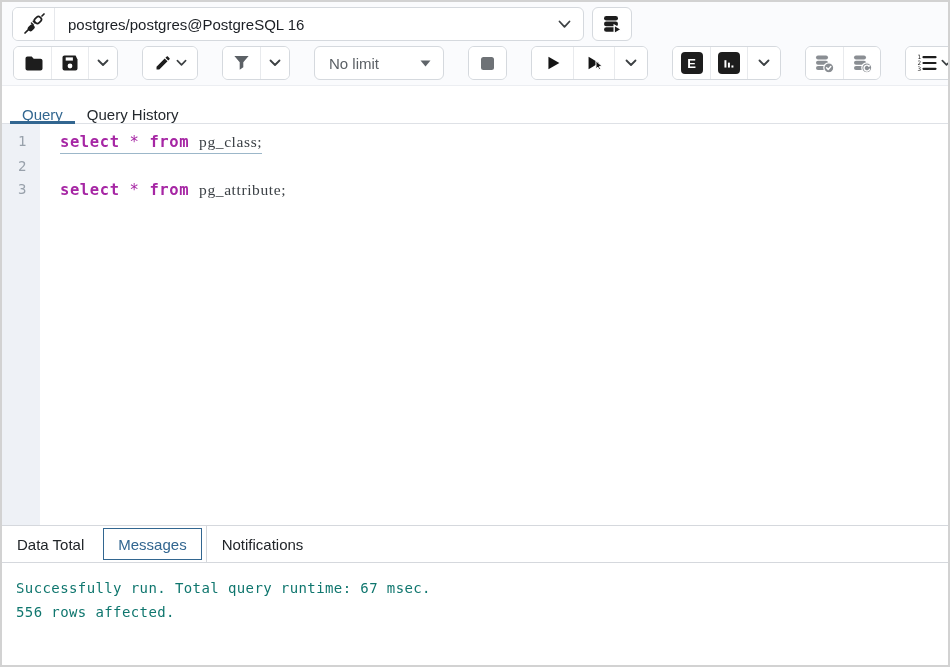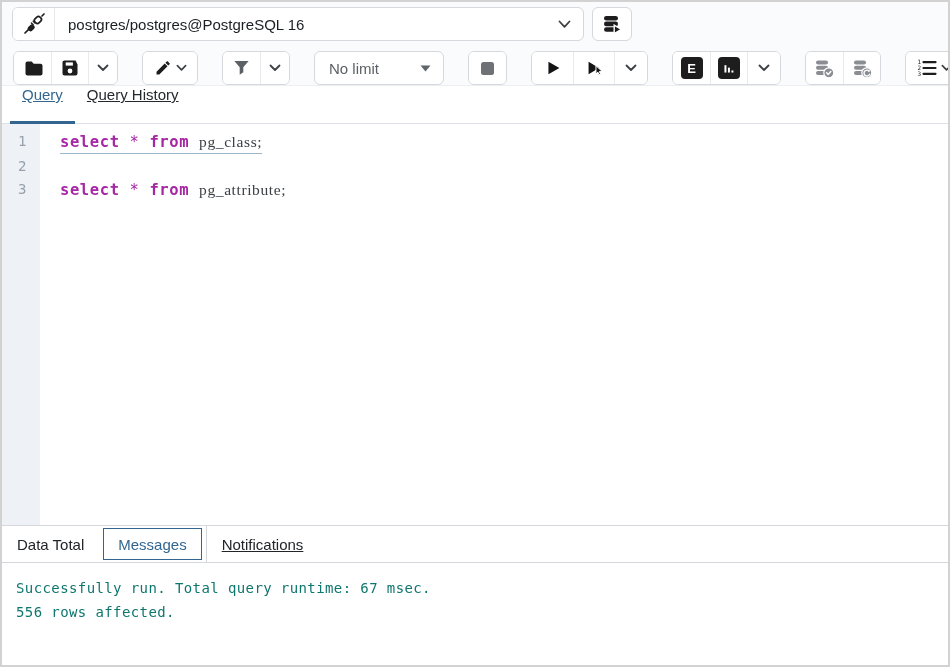--- a/index.html
+++ b/index.html
@@ -44,21 +44,21 @@
     display:flex; align-items:center; justify-content:center;
     background:#fff; border:1px solid #d5d9de; border-radius:6px;
     padding:0; cursor:pointer;
   }
 
   
   .toolbar {
     height:40px; flex:none;
     background:#fafbfd;
     border-bottom:1px solid #eceef2;
-    display:flex; align-items:flex-end;
+    display:flex; align-items:flex-start;
     padding:0 11px; gap:24px;
   }
   .tgroup {
     display:flex; align-items:stretch; height:34px;
     background:#fff; border:1px solid #d5d9de; border-radius:6px;
     overflow:hidden; flex:none;
   }
   .tbtn {
     display:flex; align-items:center; justify-content:center;
     background:#fff; border:none; padding:0; cursor:pointer;
@@ -87,22 +87,22 @@
     font-weight:bold; font-size:15px;
   }
 
   
   .tabrow {
     height:38px; flex:none; background:#fff;
     border-bottom:1px solid #dee1e6;
     display:flex; align-items:stretch; padding-left:8px;
   }
   .etab {
-    position:relative; display:flex; align-items:flex-start;
-    padding:0 12px; font-size:15px; color:#24292e; cursor:pointer;text-decoration:underline;
+    position:relative; display:flex; align-items:flex-end;
+    padding:0 12px; font-size:15px; color:#24292e; cursor:pointer;
   }
   .etab.active { color:#336790; }
   .etab.active::after {
     content:""; position:absolute; left:0; right:0; bottom:-1px;
     height:3px; background:#326690;
   }
 
   
   .editor {
     flex:1; position:relative; background:#fff;
@@ -132,21 +132,21 @@
     display:flex; align-items:stretch;
   }
   .otab {
     display:flex; align-items:center; padding:0 15px;
     font-size:15px; color:#212529; cursor:pointer;
   }
   .otab.active {
     border:1px solid #326690; color:#326690;
     margin:2px 4px; padding:0 14px;
   }
-  .otab.sep { border-left:1px solid #d4d7db;text-decoration:underline; }
+  .otab.sep { border-left:1px solid #d4d7db; }
 
   
   .messages {
     height:102px; flex:none; background:#fff;
     font-family:"DejaVu Sans Mono", monospace;
     font-size:14px; letter-spacing:0.4px; line-height:24px;
     color:#0f766e; padding:13px 0 0 14px;
   }
 </style>
 </head>

